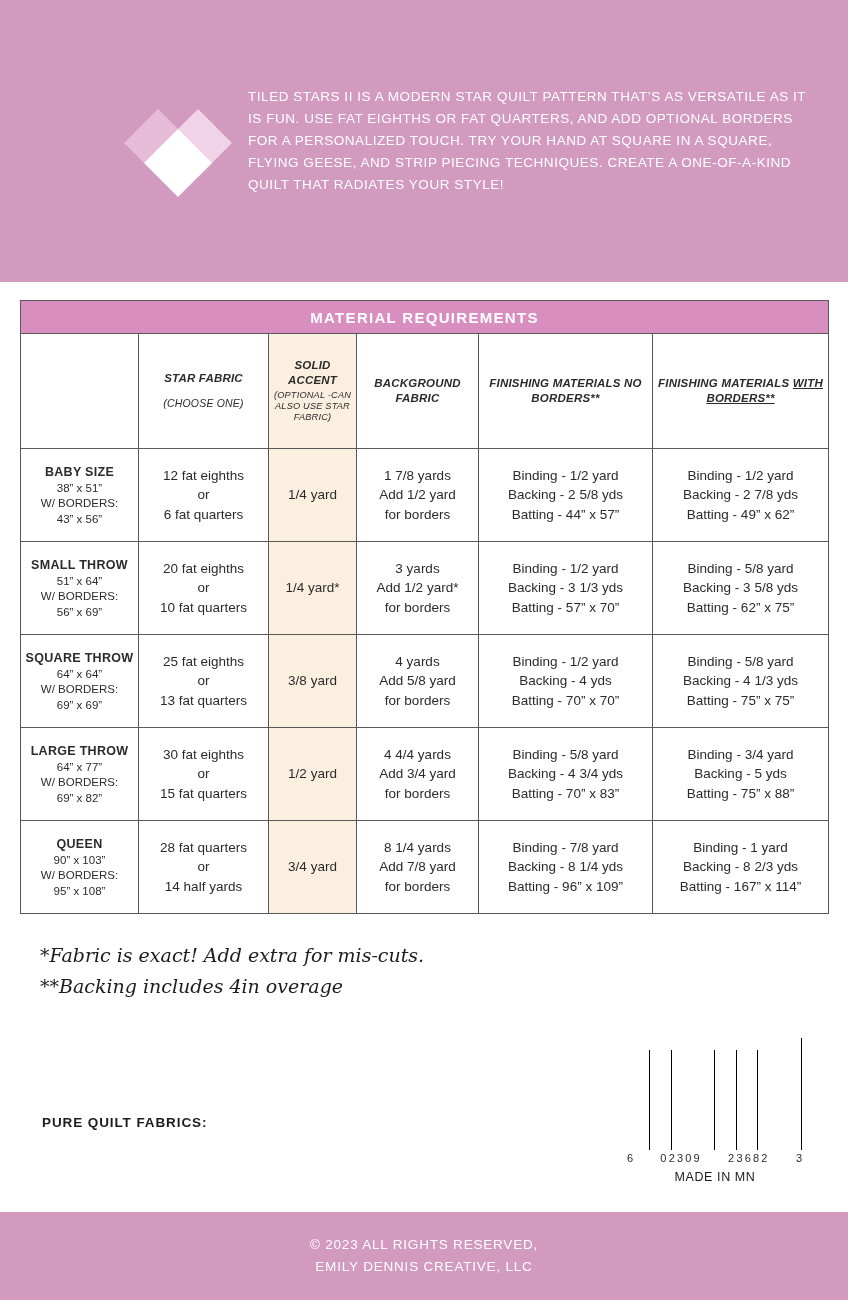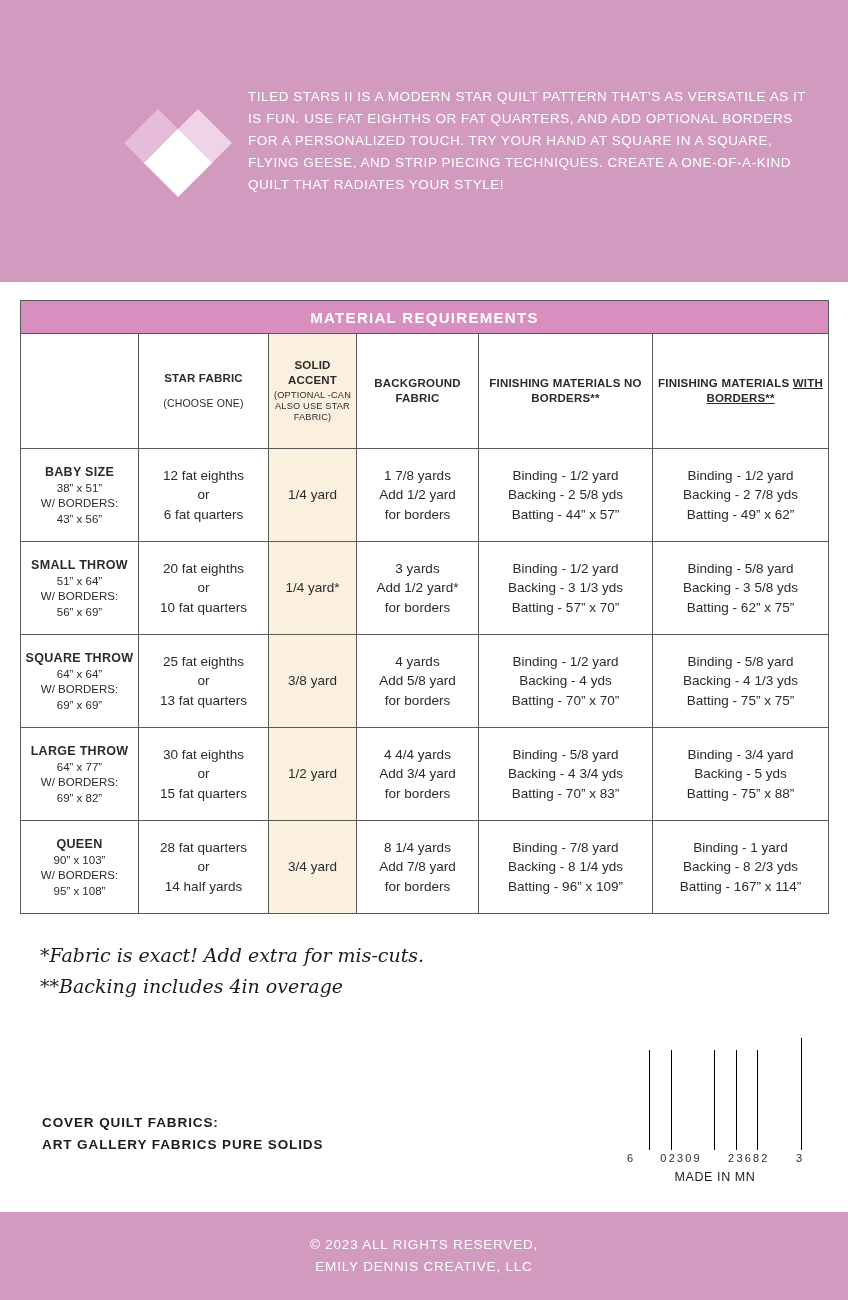--- a/index.html
+++ b/index.html
@@ -86,20 +86,21 @@
     height: 32px;
     border: 1px solid #595959 !important;
   }
   .hdr {
     height: 114px;
     font-size: 11.5px;
     font-weight: bold;
     line-height: 1.28;
     padding: 4px 3px;
     letter-spacing: 0.2px;
+    font-style: italic;
   }
   .hdr .sub {
     font-weight: normal;
     font-size: 10.5px;
     display: block;
     margin-top: 11px;
   }
   .hdr .sub-small {
     font-weight: normal;
     font-size: 9.2px;
@@ -409,22 +410,21 @@
   </tbody>
     </table>
 </div>
 
 <div class="notes">
   <div>*Fabric is exact!  Add extra for mis-cuts.</div>
   <div>**Backing includes 4in overage</div>
 </div>
 
 <div class="cover-fabrics">
-  <div>COVER QUILT FABRICS:</div>
-  <div>ART GALLERY FABRICS PURE SOLIDS</div>
+  <div>PURE QUILT FABRICS:</div>
 </div>
 
 <div class="barcode-block">
   <div class="barcode-bars" id="bars">
       <i style="width: 2px; height: 112px; background: rgb(0, 0, 0);"></i>
       <i style="width: 2px; height: 112px; background: rgb(0, 0, 0);"></i>
       <i style="width: 1px; height: 112px; background: transparent;"></i>
       <i style="width: 2px; height: 100px; background: rgb(0, 0, 0);"></i>
       <i style="width: 1px; height: 100px; background: transparent;"></i>
       <i style="width: 1px; height: 100px; background: transparent;"></i>

